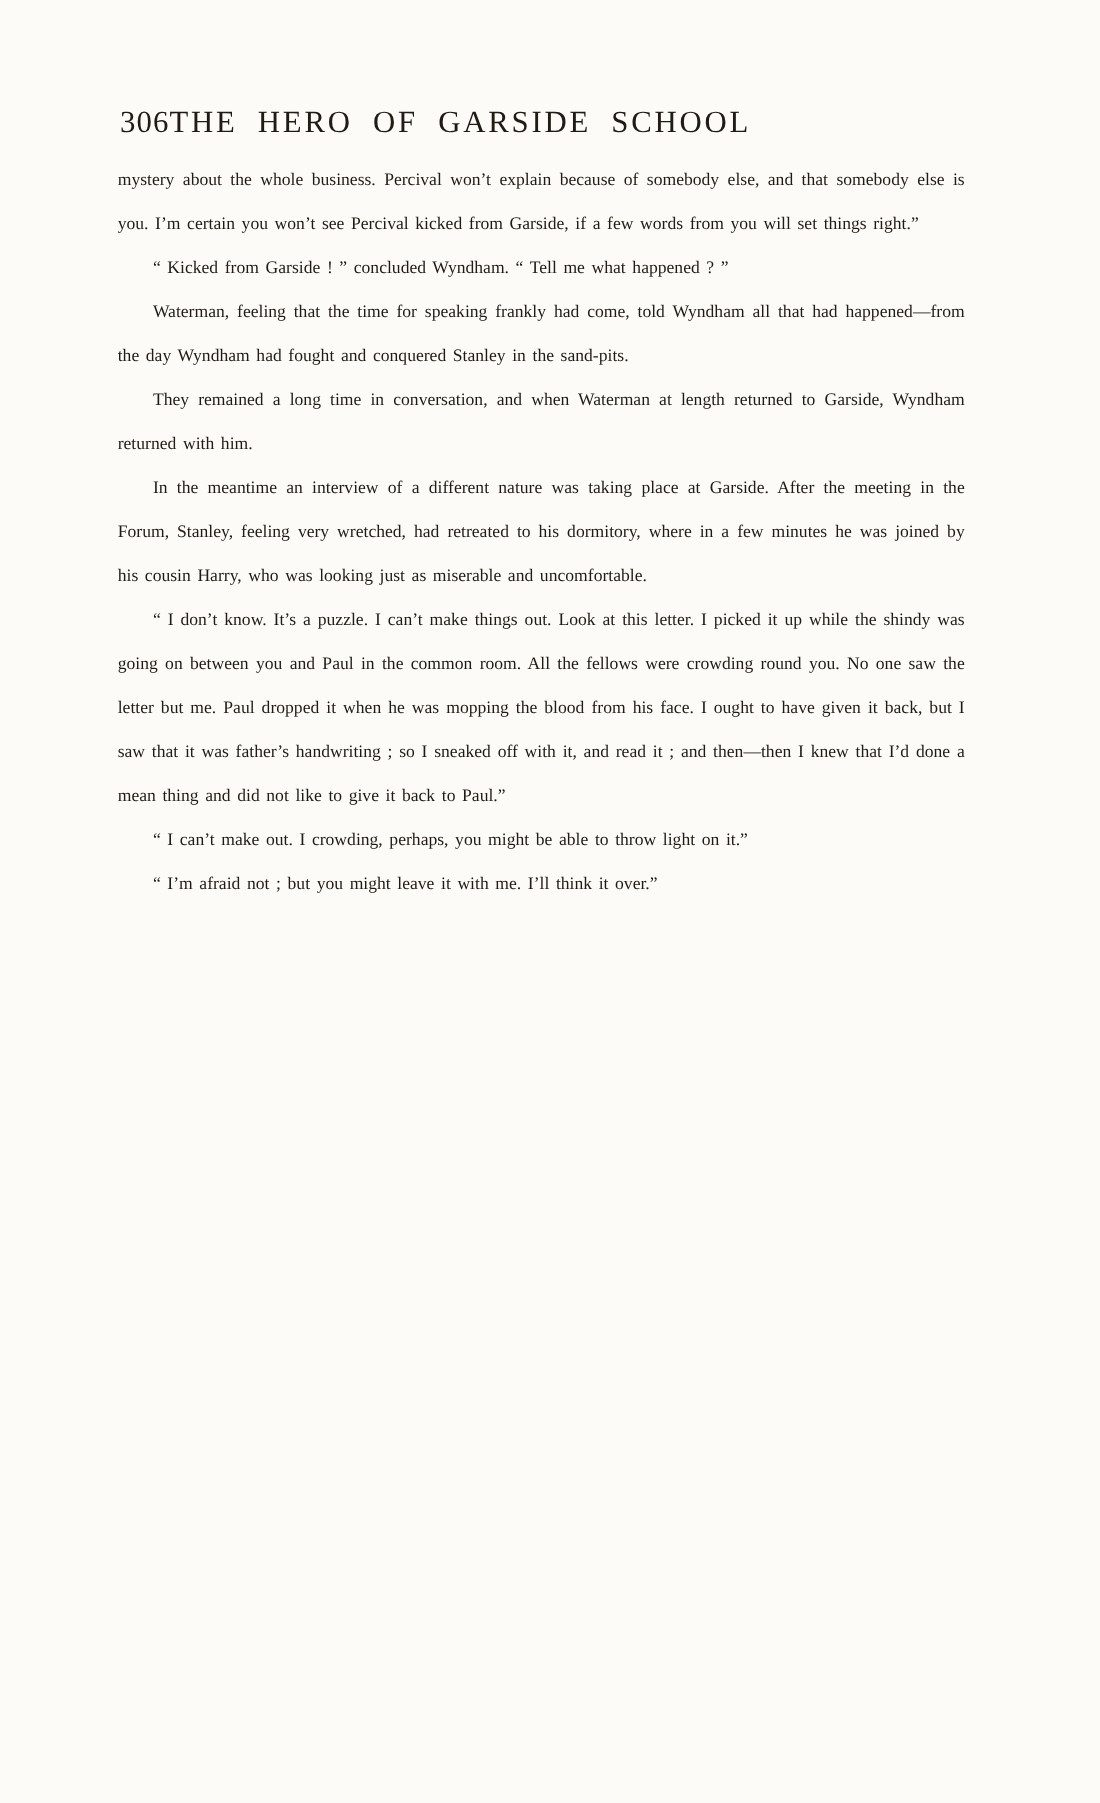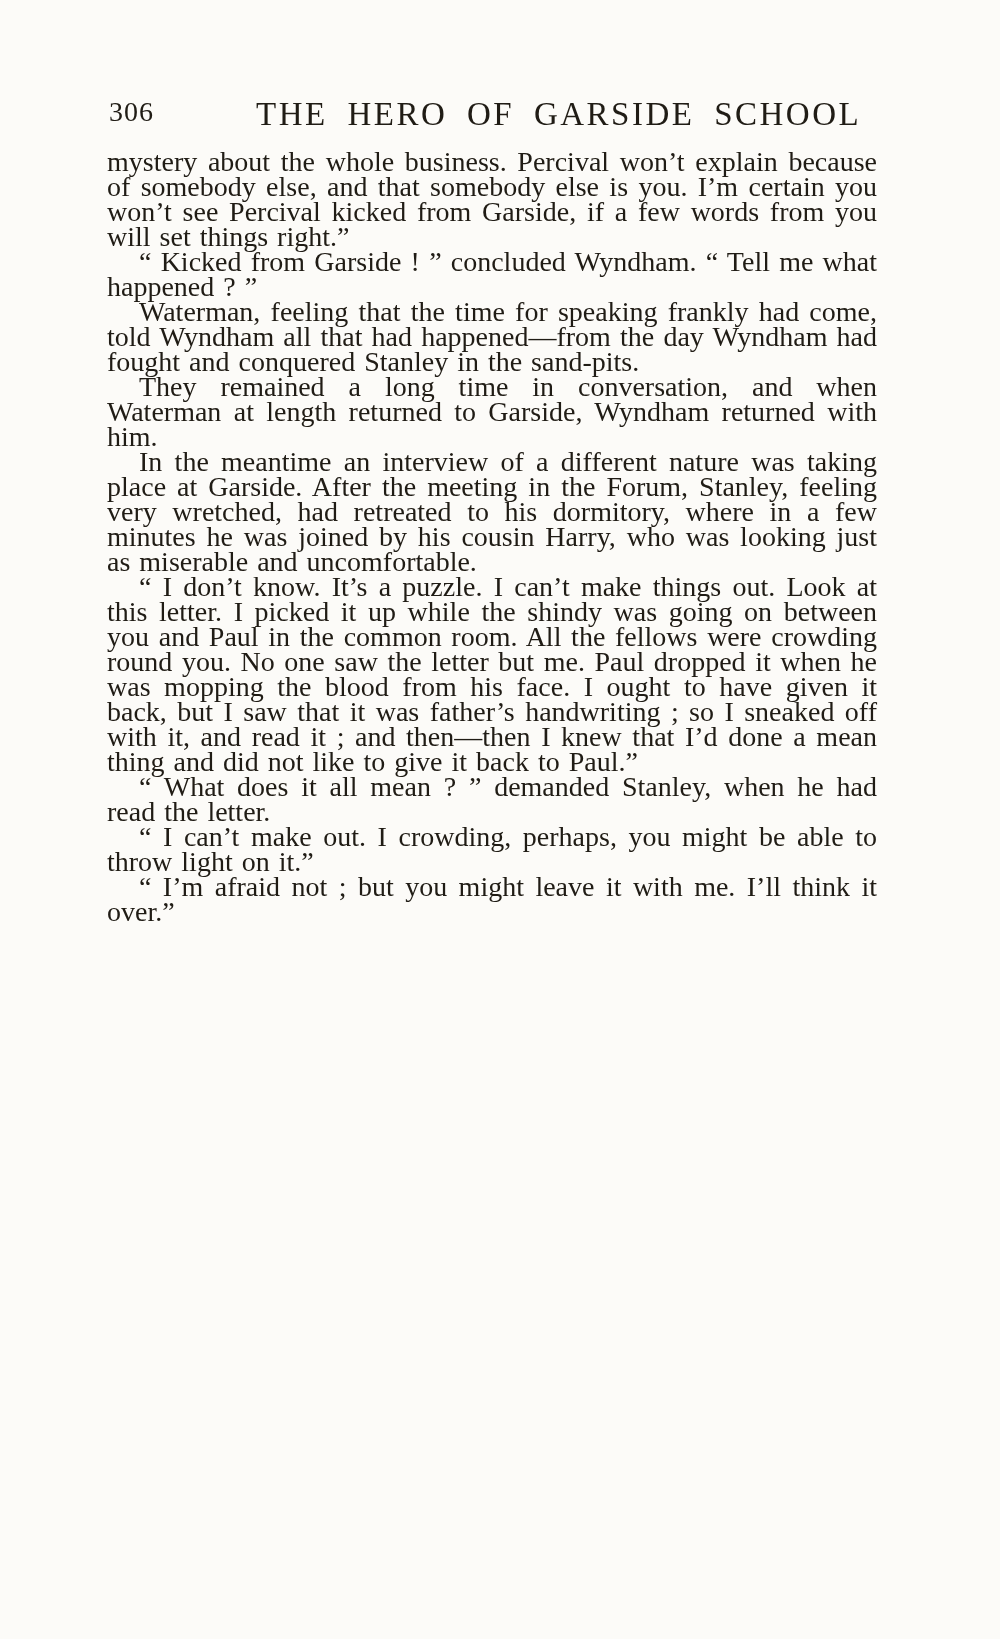--- a/index.html
+++ b/index.html
@@ -18,39 +18,38 @@
     overflow: hidden;
   }
   .content {
     position: absolute;
     left: 107px;
     top: 96px;
     width: 770px;
   }
   .header-row {
     display: flex;
-    align-items: flex-start;
+    align-items: center;
     margin-bottom: 16px;
     padding-left: 2px;
   }
   .page-number {
     font-size: 28px;
     letter-spacing: 1px;
   }
   .book-title {
-    font-size: 33px;
+    font-size: 28px;
     letter-spacing: 2.5px;
     word-spacing: 9px;
-    margin-left: 102px;
     white-space: nowrap;
   }
   .body-text p {
     margin: 0;
-    font-size: 28px;
-    line-height: 25px;
+    font-size: 16px;
+    line-height: 40px;
     text-align: justify;
     word-spacing: 2px;
   }
   .body-text p.indent {
     text-indent: 32px;
   }
 </style>
 </head>
 <body>
 
@@ -62,19 +61,18 @@
       <span class="book-title">THE HERO OF GARSIDE SCHOOL</span>
     </div>
 
     <div class="body-text">
       <p>mystery about the whole business.  Percival won’t explain because of somebody else, and that somebody else is you. I’m certain you won’t see Percival kicked from Garside, if a few words from you will set things right.”</p>
       <p class="indent">“ Kicked from Garside ! ” concluded Wyndham.  “ Tell me what happened ? ”</p>
       <p class="indent">Waterman, feeling that the time for speaking frankly had come, told Wyndham all that had happened—from the day Wyndham had fought and conquered Stanley in the sand-pits.</p>
       <p class="indent">They remained a long time in conversation, and when Waterman at length returned to Garside, Wyndham returned with him.</p>
       <p class="indent">In the meantime an interview of a different nature was taking place at Garside.  After the meeting in the Forum, Stanley, feeling very wretched, had retreated to his dormitory, where in a few minutes he was joined by his cousin Harry, who was looking just as miserable and uncomfortable.</p>
       <p class="indent">“ I don’t know.  It’s a puzzle.  I can’t make things out.  Look at this letter.  I picked it up while the shindy was going on between you and Paul in the common room. All the fellows were crowding round you.  No one saw the letter but me.  Paul dropped it when he was mopping the blood from his face.  I ought to have given it back, but I saw that it was father’s handwriting ; so I sneaked off with it, and read it ;  and then—then I knew that I’d done a mean thing and did not like to give it back to Paul.”</p>
-      <p class="indent">“ What does it all mean ? ” demanded Stanley, when he had read the letter.</p>
       <p class="indent">“ I can’t make out.  I crowding, perhaps, you might be able to throw light on it.”</p>
       <p class="indent">“ I’m afraid not ;  but you might leave it with me.  I’ll think it over.”</p>
     </div>
 
   </div>
 </div>
 
 </body></html>

